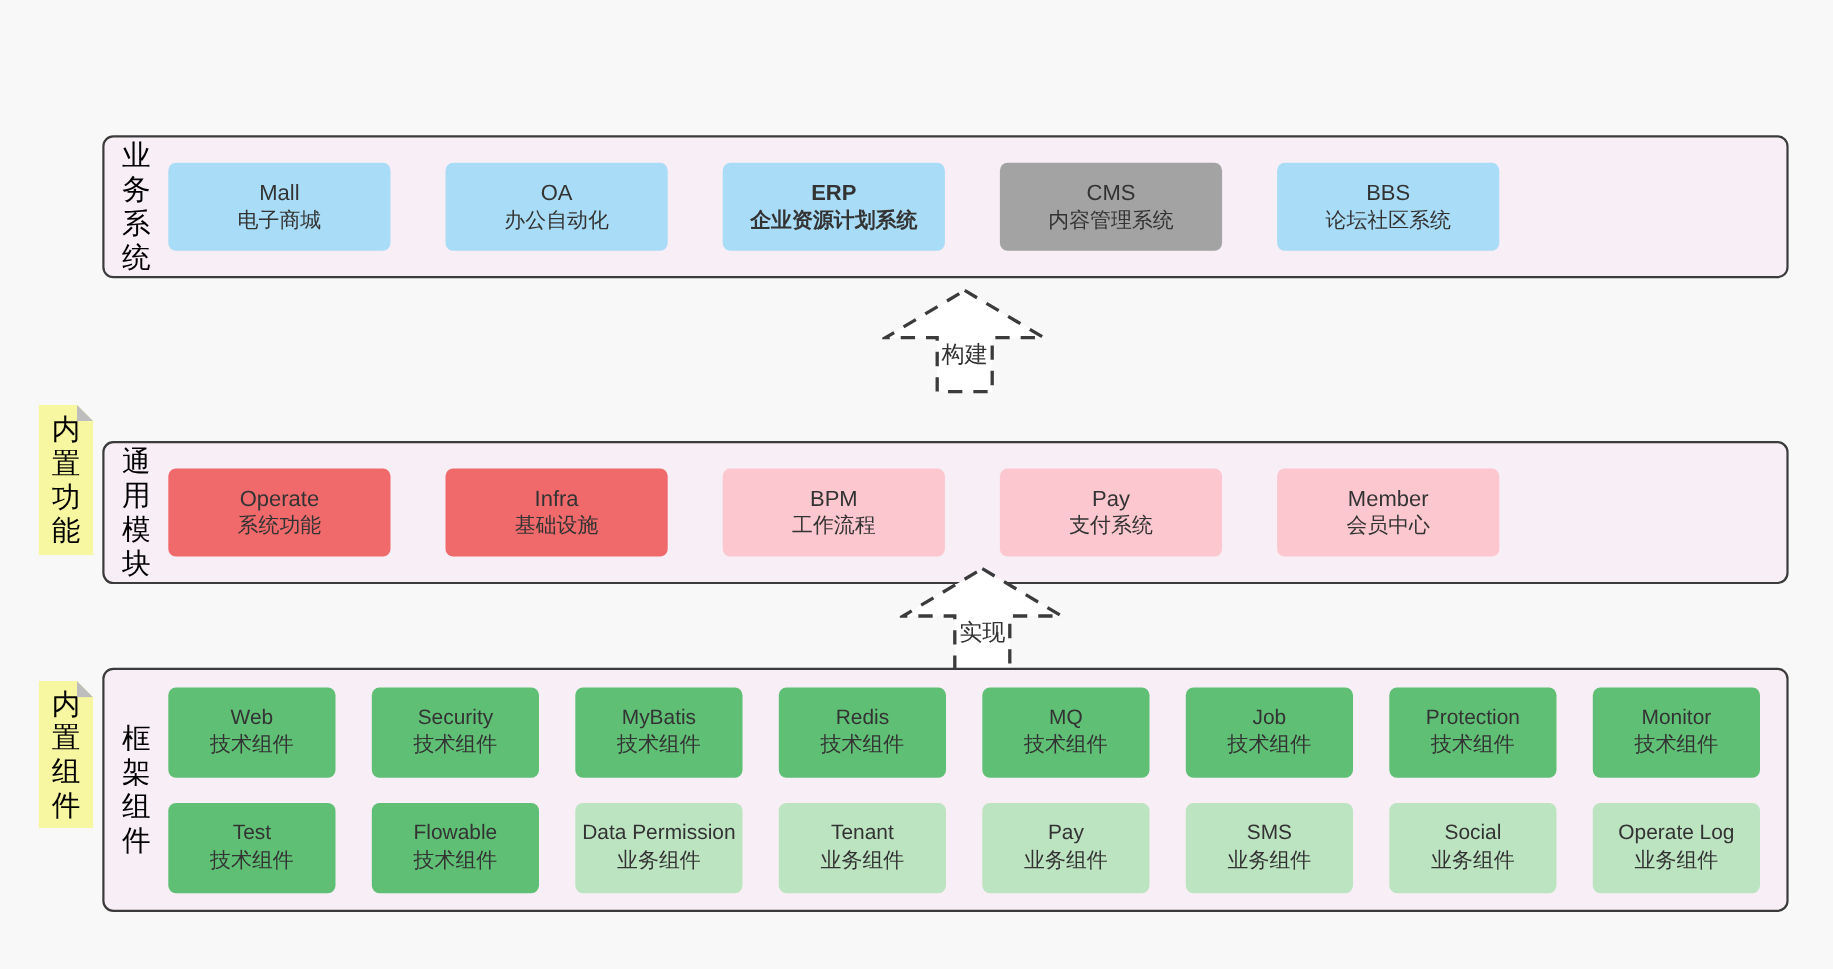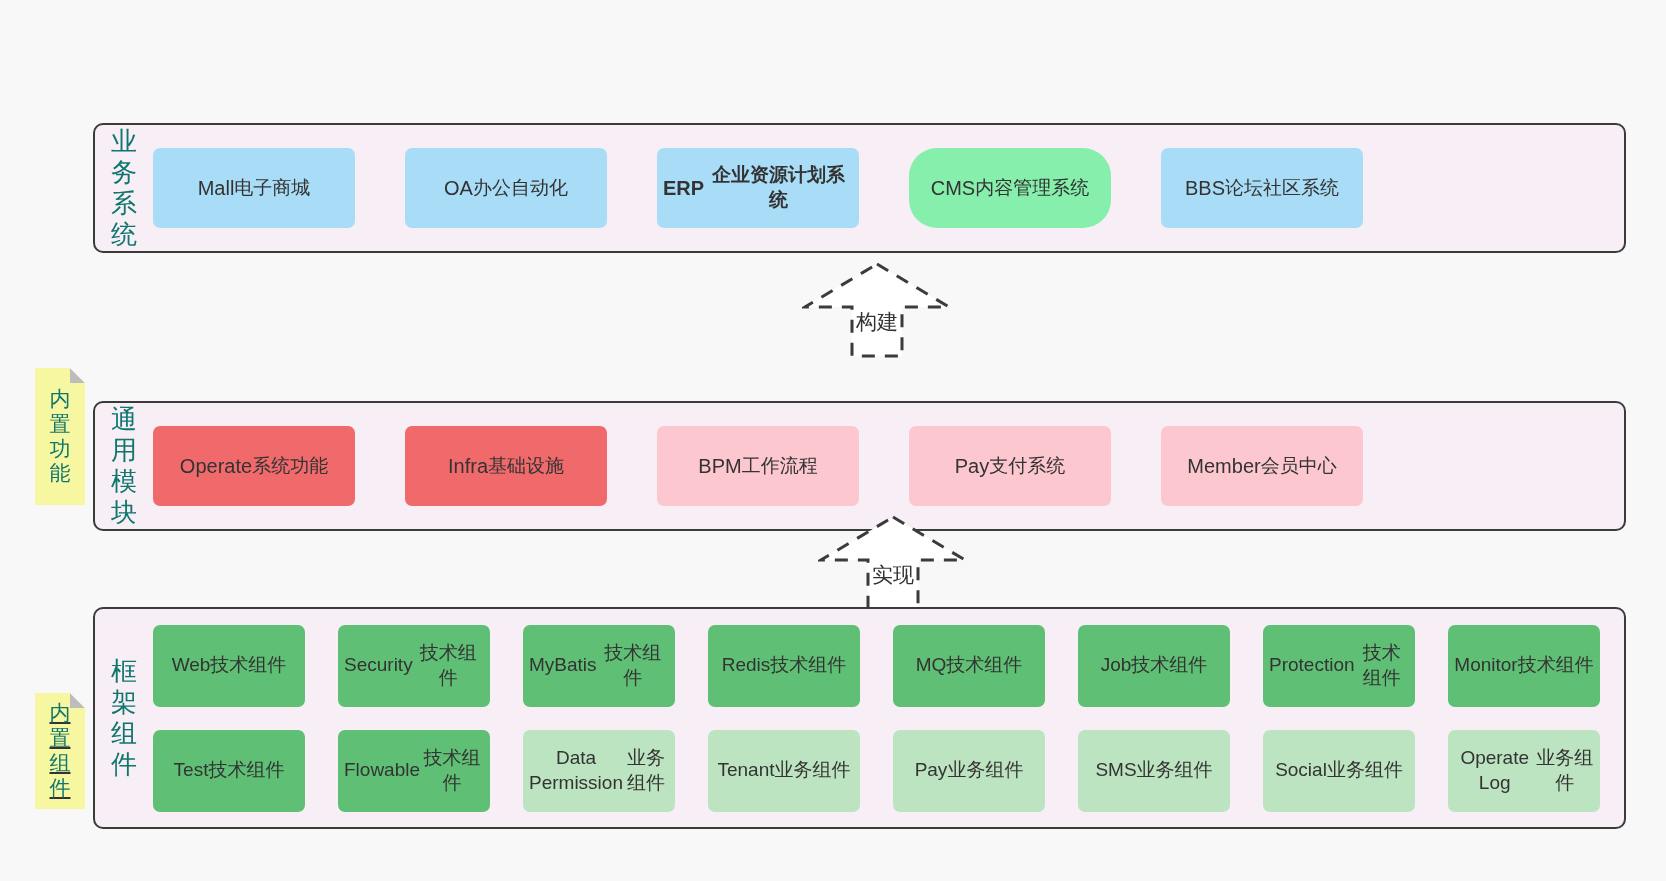--- a/index.html
+++ b/index.html
@@ -12,48 +12,48 @@
   .layer{
     position:absolute;left:93px;width:1533px;
     background:#f8eef6;border:2px solid #3b3b3b;border-radius:10px;
     box-sizing:border-box;display:flex;align-items:stretch;
   }
   .layer-label{
     width:58px;flex:0 0 58px;display:flex;align-items:center;justify-content:center;
   }
   .vtext{
     width:1.05em;word-break:break-all;line-break:anywhere;text-align:center;
-    font-size:26px;line-height:1.2;color:#0f766e;
+    font-size:26px;line-height:1.2;color:#000000;
   }
   .boxes-row{
     flex:1;display:flex;align-items:center;gap:50px;
   }
   .grid-rows{
     flex:1;display:flex;flex-direction:column;justify-content:center;gap:23px;
   }
   .grid-row{display:flex;gap:33px;}
   .box{
-    border-radius:7px;display:flex;flex-direction:row;align-items:center;justify-content:center;
+    border-radius:7px;display:flex;flex-direction:column;align-items:center;justify-content:center;
     text-align:center;box-sizing:border-box;padding:4px 6px;
   }
   .boxes-row .box{width:202px;height:80px;}
   .grid-row .box{width:152px;height:82px;}
   .box-name{font-size:20px;line-height:1.3;}
   .box-desc{font-size:19px;line-height:1.3;}
   .grid-row .box-name,.grid-row .box-desc{font-size:19px;line-height:1.28;}
   .note{
     position:absolute;left:35px;width:50px;background:#f8f7a1;
     clip-path:polygon(0 0, calc(100% - 15px) 0, 100% 15px, 100% 100%, 0 100%);
     display:flex;align-items:center;justify-content:center;z-index:0;
   }
   .note .fold{
     position:absolute;top:0;right:0;width:15px;height:15px;background:#bdbdbd;
     clip-path:polygon(0 0, 100% 100%, 0 100%);
   }
-  .note .vtext{font-size:21px;line-height:1.18;}
+  .note .vtext{font-size:26px;line-height:1.18;}
   .layer{z-index:1;}
   .arrow{position:absolute;z-index:1;}
   .arrow text{
     font-family:"Liberation Sans", sans-serif;font-size:21px;fill:#333;
   }
 </style>
 </head>
 <body>
 
 <section class="layer" style="top:123px;height:130px;">
@@ -66,21 +66,21 @@
         <div class="box-desc">电子商城</div>
       </div>
       <div class="box" style="background: rgb(169, 220, 246);">
         <div class="box-name">OA</div>
         <div class="box-desc">办公自动化</div>
       </div>
       <div class="box" style="background: rgb(169, 220, 246); font-weight: bold;">
         <div class="box-name">ERP</div>
         <div class="box-desc">企业资源计划系统</div>
       </div>
-      <div class="box" style="background: #86efac; border-radius: 28px;">
+      <div class="box" style="background: #a3a3a3;">
         <div class="box-name">CMS</div>
         <div class="box-desc">内容管理系统</div>
       </div>
       <div class="box" style="background: rgb(169, 220, 246);">
         <div class="box-name">BBS</div>
         <div class="box-desc">论坛社区系统</div>
       </div>
     </div>
 </section>
 
@@ -120,21 +120,21 @@
         <div class="box-desc">会员中心</div>
       </div>
     </div>
 </section>
 
 <svg class="arrow" style="left:818px;top:514px;" width="150" height="98" viewBox="0 0 150 98">
   <polygon points="75,3 147,46 100,46 100,95 50,95 50,46 3,46" fill="#ffffff" stroke="#3b3b3b" stroke-width="3" stroke-dasharray="13,10"></polygon>
   <text x="75" y="68" text-anchor="middle">实现</text>
 </svg>
 
-<div class="note" style="top:693px;height:116px;text-decoration:underline;">
+<div class="note" style="top:619px;height:134px;">
   <div class="fold"></div>
   <div class="vtext">内置组件</div>
 </div>
 
 <section class="layer" style="top:607px;height:222px;">
   <div class="layer-label">
     <div class="vtext">框架组件</div>
   </div>
   <div class="grid-rows">
     <div class="grid-row">

